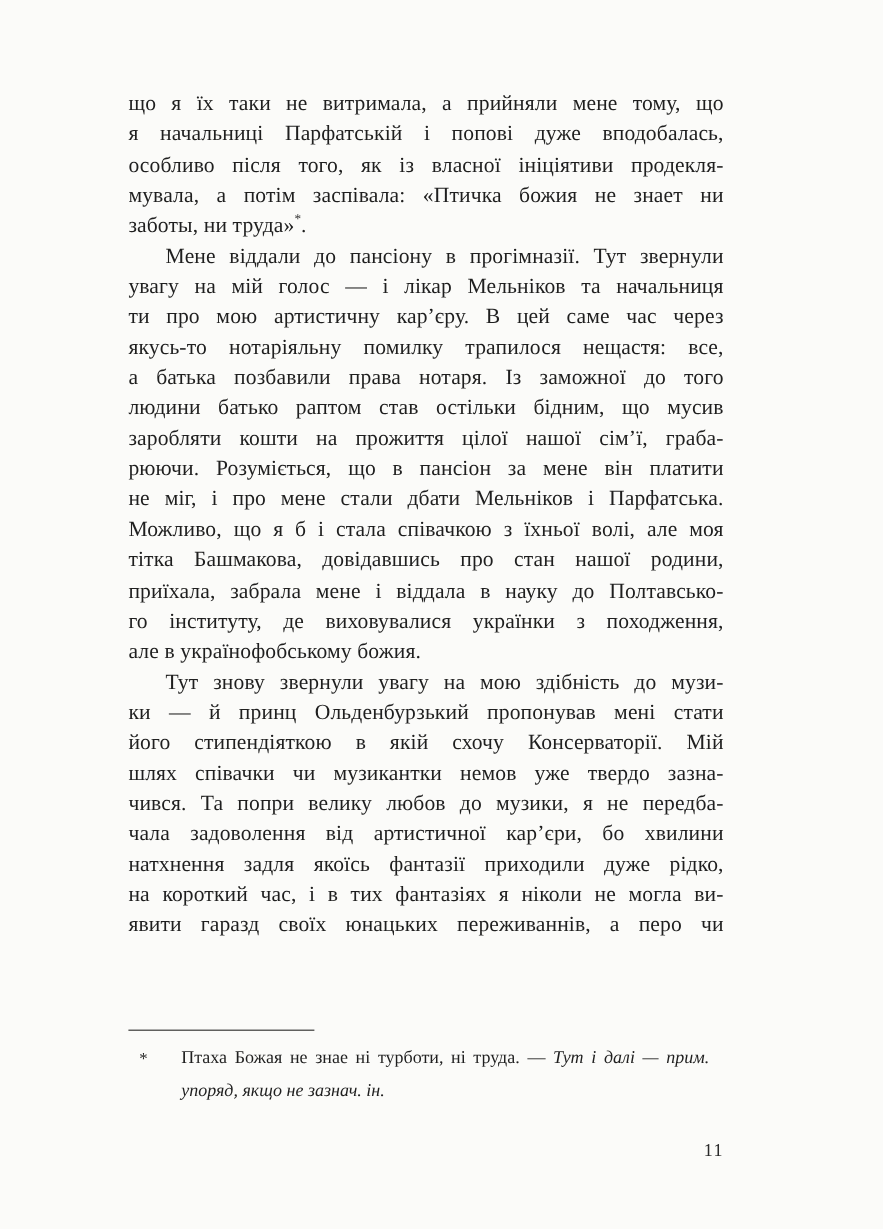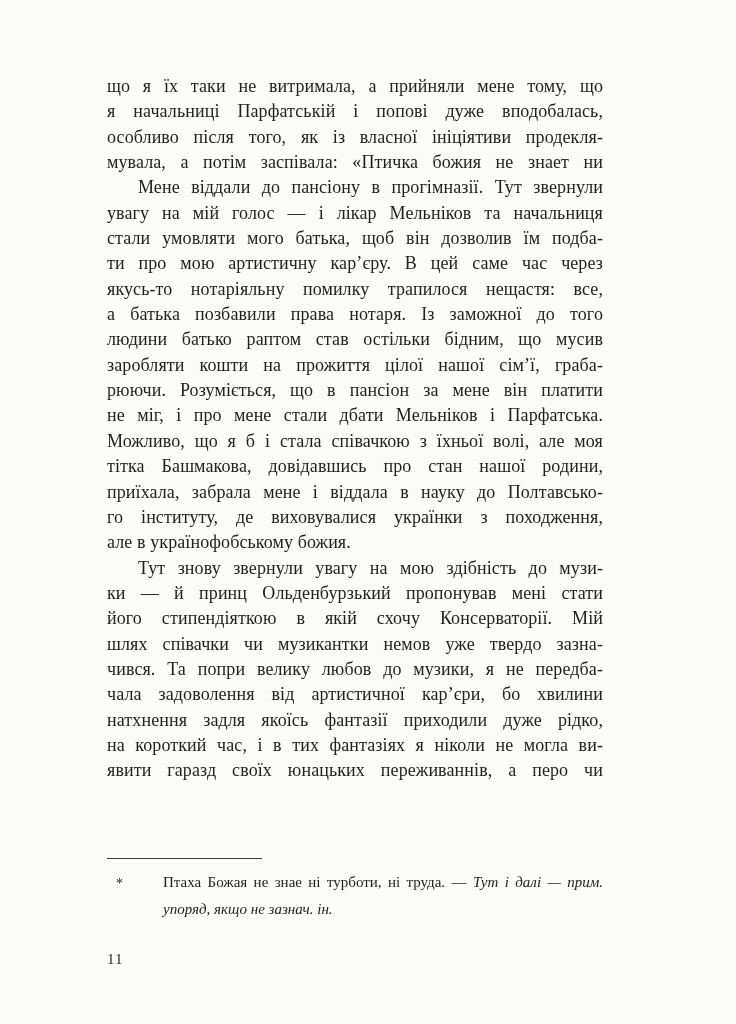--- a/index.html
+++ b/index.html
@@ -65,64 +65,64 @@
     font-size: 15px;
     line-height: 27px;
   }
   .footnote-marker {
     position: absolute;
     left: 9px;
     top: 1px;
     font-size: 14px;
   }
   .footnote-text {
-    margin-left: 56px;
+    margin-left: 44px;
     width: 440px;
   }
   .footnote-line1 {
     text-align: justify;
     text-align-last: justify;
     white-space: nowrap;
     height: 27px;
   }
   .footnote-line2 {
     text-align: left;
   }
   .it {
     font-style: italic;
   }
   .page-number {
     position: absolute;
     left: 107px;
     top: 951px;
     width: 496px;
-    text-align: left;
+    text-align: right;
     font-size: 15px;
     letter-spacing: 1px;
     color: #2a2a2a;
   }
 </style>
 </head>
 <body>
 
 <div class="page">
 
   <div class="text-block">
 
     <div class="para">
       <div class="line">що я їх таки не витримала, а прийняли мене тому, що</div>
       <div class="line">я начальниці Парфатській і попові дуже вподобалась,</div>
       <div class="line">особливо після того, як із власної ініціятиви продекля-</div>
       <div class="line">мувала, а потім заспівала: «Птичка божия не знает ни</div>
+      <div class="line para-end"><span>заботы, ни труда»</span><sup class="fnref">*</sup><span>.</span></div>
     </div>
 
     <div class="para">
       <div class="line indent">Мене віддали до пансіону в прогімназії. Тут звернули</div>
       <div class="line">увагу на мій голос — і лікар Мельніков та начальниця</div>
-      <div class="line">стали умовляти мого батька, щоб він дозволив їм подба-</div>
       <div class="line">ти про мою артистичну кар’єру. В цей саме час через</div>
       <div class="line">якусь-то нотаріяльну помилку трапилося нещастя: все,</div>
       <div class="line">а батька позбавили права нотаря. Із заможної до того</div>
       <div class="line">людини батько раптом став остільки бідним, що мусив</div>
       <div class="line">заробляти кошти на прожиття цілої нашої сім’ї, граба-</div>
       <div class="line">рюючи. Розуміється, що в пансіон за мене він платити</div>
       <div class="line">не міг, і про мене стали дбати Мельніков і Парфатська.</div>
       <div class="line">Можливо, що я б і стала співачкою з їхньої волі, але моя</div>
       <div class="line">тітка Башмакова, довідавшись про стан нашої родини,</div>
       <div class="line">приїхала, забрала мене і віддала в науку до Полтавсько-</div>

